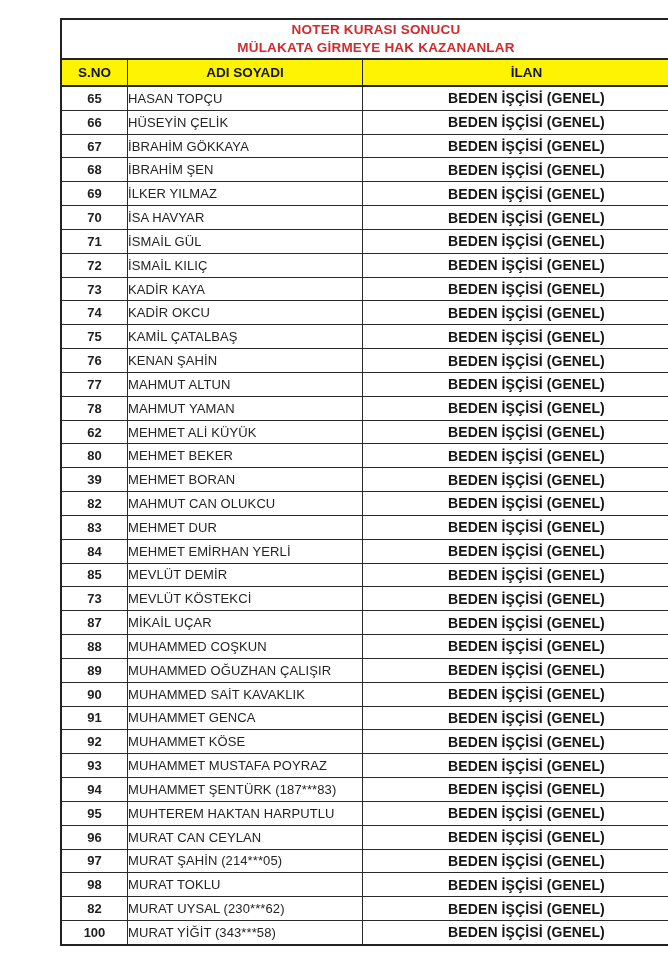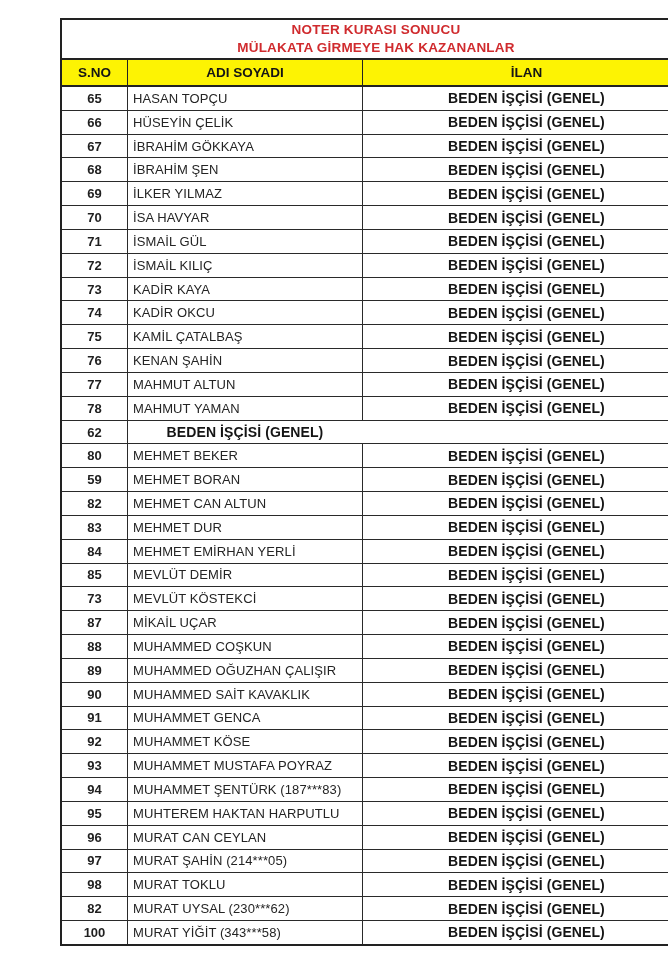--- a/index.html
+++ b/index.html
@@ -92,21 +92,20 @@
     border-left: 1.5px solid #2a2a2a;
   }
   .td.sno {
     justify-content: center;
     font-weight: bold;
     font-size: 13px;
     color: #1f1f1f;
   }
   .td.name {
     justify-content: flex-start;
-    padding-left: 5px;
     font-weight: normal;
     font-size: 13px;
     color: #242424;
     letter-spacing: 0.1px;
   }
   .td.ilan {
     justify-content: center;
     font-weight: bold;
     font-size: 14px;
     color: #141414;
@@ -210,38 +209,39 @@
   </div>
 
   <div class="tr">
     <div class="td sno">78</div>
     <div class="td name">MAHMUT YAMAN</div>
     <div class="td ilan">BEDEN İŞÇİSİ (GENEL)</div>
   </div>
 
   <div class="tr">
     <div class="td sno">62</div>
+    <div class="td name">MEHMET ALİ KÜYÜK</div>
     <div class="td ilan">BEDEN İŞÇİSİ (GENEL)</div>
   </div>
 
   <div class="tr">
     <div class="td sno">80</div>
     <div class="td name">MEHMET BEKER</div>
     <div class="td ilan">BEDEN İŞÇİSİ (GENEL)</div>
   </div>
 
   <div class="tr">
-    <div class="td sno">59</div>
+    <div class="td sno">39</div>
     <div class="td name">MEHMET BORAN</div>
     <div class="td ilan">BEDEN İŞÇİSİ (GENEL)</div>
   </div>
 
   <div class="tr">
     <div class="td sno">82</div>
-    <div class="td name">MEHMET CAN ALTUN</div>
+    <div class="td name">MAHMUT CAN OLUKCU</div>
     <div class="td ilan">BEDEN İŞÇİSİ (GENEL)</div>
   </div>
 
   <div class="tr">
     <div class="td sno">83</div>
     <div class="td name">MEHMET DUR</div>
     <div class="td ilan">BEDEN İŞÇİSİ (GENEL)</div>
   </div>
 
   <div class="tr">

